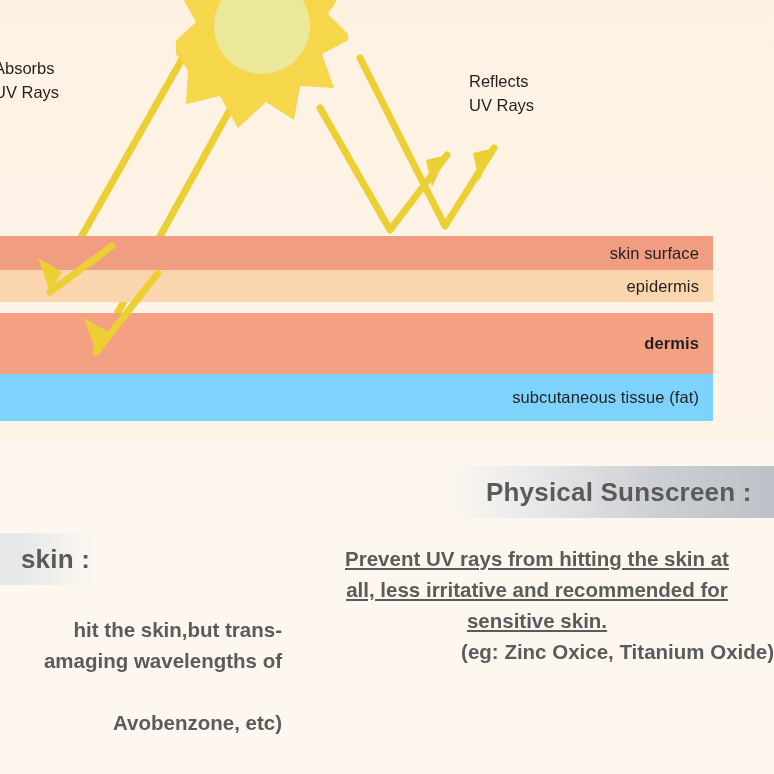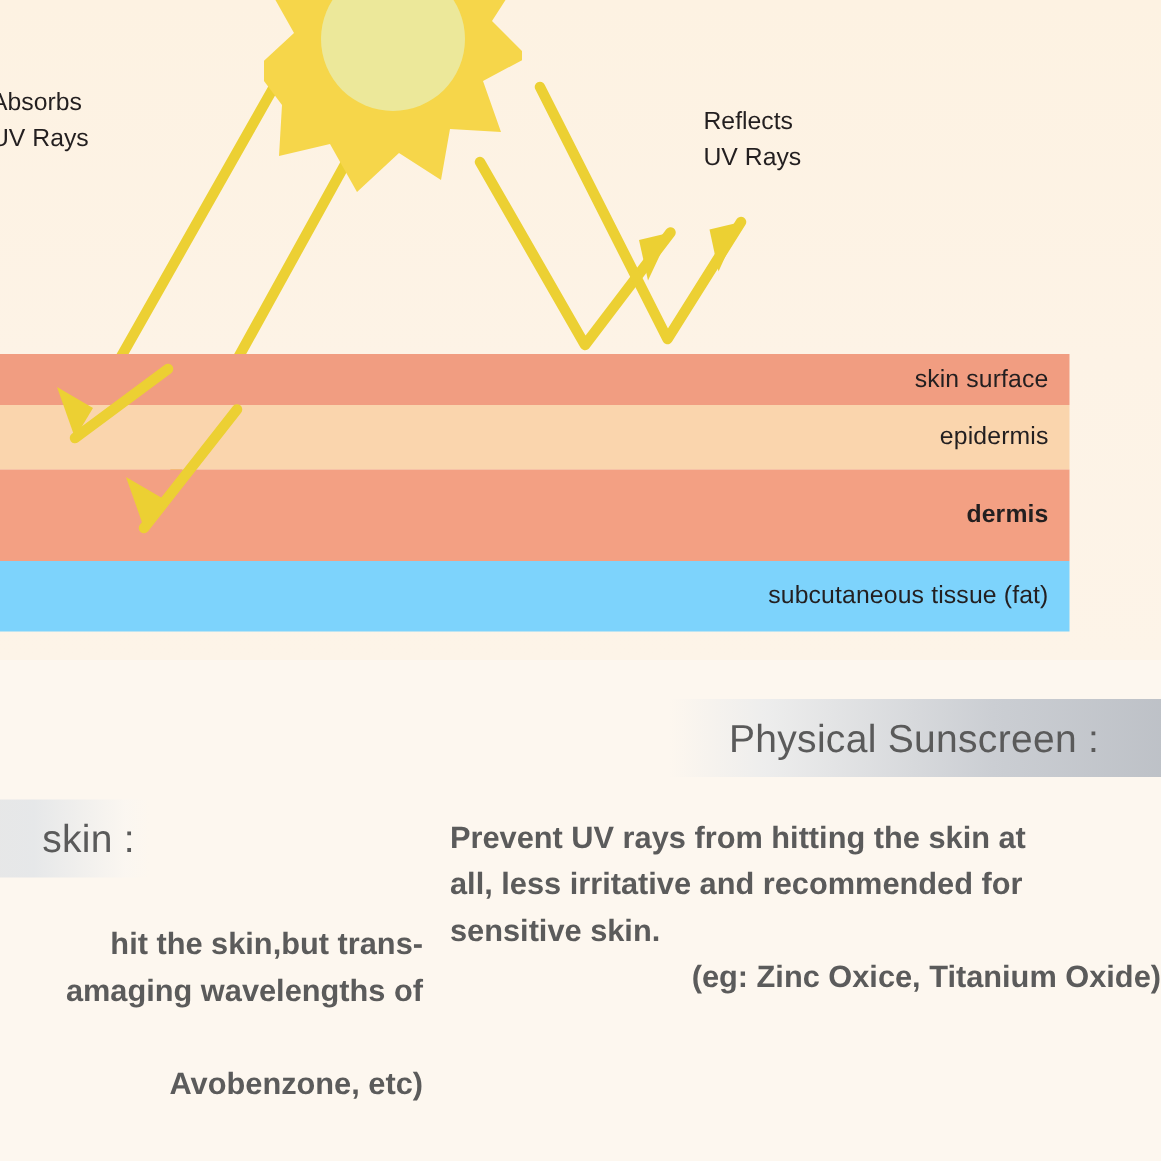--- a/index.html
+++ b/index.html
@@ -89,21 +89,21 @@
   .panel-head {
     position: absolute;
     height: 52px;
     display: flex;
     align-items: center;
     box-sizing: border-box;
   }
   .panel-head-text {
     font-size: 26px;
     color: #5a5a5a;
-    font-weight: 400;
+    font-weight: 700;
     letter-spacing: .2px;
     white-space: nowrap;
   }
   #head-chemical {
     left: -104px;
     top: 533px;
     width: 204px;
     justify-content: flex-end;
     padding-right: 10px;
     background: linear-gradient(90deg, rgba(205,208,212,0) 0%, rgba(214,217,221,.55) 30%, rgba(226,229,232,.85) 62%, rgba(244,245,246,.25) 92%, rgba(253,247,239,0) 100%);
@@ -134,21 +134,22 @@
   #body-chemical-eg {
     left: -168px;
     top: 707px;
     width: 450px;
     text-align: right;
   }
   #body-physical {
     left: 300px;
     top: 543px;
     width: 474px;
-    text-align: left;
+    text-align: center;
+    text-decoration: underline;
   }
   #body-physical-eg {
     left: 300px;
     top: 636px;
     width: 474px;
     text-align: right;
   }
 </style>
 </head>
 <body>
@@ -187,21 +188,21 @@
     </div>
 
     <div class="uv-caption" id="caption-absorbs">Absorbs
 UV Rays</div>
     <div class="uv-caption" id="caption-reflects">Reflects
 UV Rays</div>
 
     <div class="skin-band" style="top:236px;height:34px;background:#f19d81;">
       <span class="skin-label">skin surface</span>
     </div>
-    <div class="skin-band" style="top:270px;height:43px;background:#fad5ad;">
+    <div class="skin-band" style="top:270px;height:32px;background:#fad5ad;">
       <span class="skin-label">epidermis</span>
     </div>
     <div class="skin-band" style="top:313px;height:61px;background:#f3a083;font-weight:bold;">
       <span class="skin-label">dermis</span>
     </div>
     <div class="skin-band" style="top:374px;height:47px;background:#7dd3fc;">
       <span class="skin-label">subcutaneous tissue (fat)</span>
     </div>
 
     <svg class="ray-svg" viewBox="0 0 774 440" preserveAspectRatio="none" aria-hidden="true">

